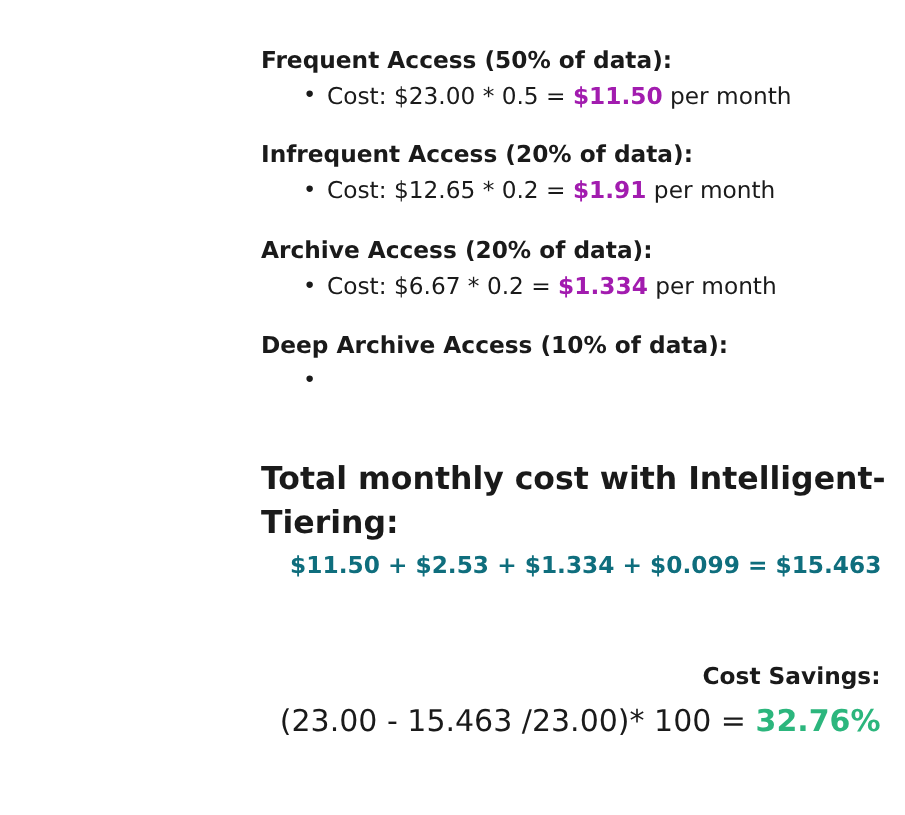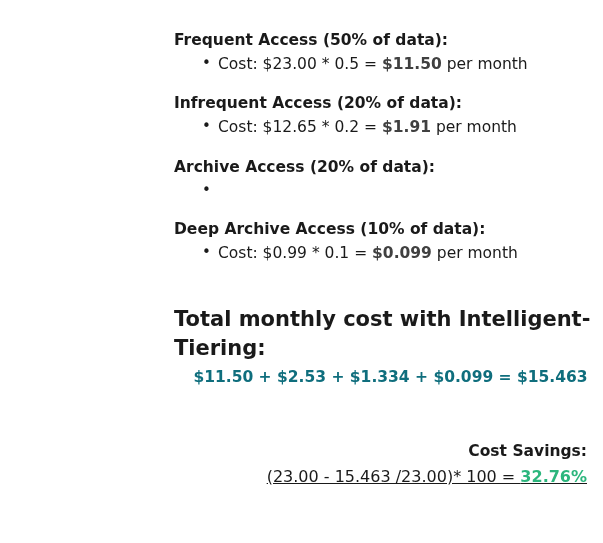--- a/index.html
+++ b/index.html
@@ -45,21 +45,21 @@
     flex: 0 0 16px;
     text-align: left;
     font-size: 15px;
     line-height: 1.45;
     color: #1a1a1a;
   }
   .bullet-text {
     color: #1a1a1a;
   }
   .accent {
-    color: #404040;
+    color: #a21caf;
     font-weight: bold;
   }
   .total-block {
     margin-top: 40px;
     padding-left: 90px;
   }
   .total-heading {
     font-weight: bold;
     font-size: 21px;
     line-height: 1.4;
@@ -80,25 +80,24 @@
     padding-right: 20px;
   }
   .savings-heading {
     font-weight: bold;
     font-size: 15.5px;
     line-height: 1.4;
     color: #1a1a1a;
     margin: 0;
   }
   .savings-line {
-    font-size: 16px;
+    font-size: 20px;
     line-height: 1.5;
     color: #1a1a1a;
     margin: 2px 0 0 0;
-    text-decoration: underline;
   }
   .savings-pct {
     color: #2cb67d;
     font-weight: bold;
   }
 </style>
 </head>
 <body>
 
 <div class="page">
@@ -116,28 +115,28 @@
     <div class="bullet-row">
       <span class="bullet-dot">•</span>
       <span class="bullet-text"><span>Cost: $12.65 * 0.2 = </span><span class="accent">$1.91</span><span> per month</span></span>
     </div>
   </div>
 
   <div class="tier-block">
     <p class="tier-heading">Archive Access (20% of data):</p>
     <div class="bullet-row">
       <span class="bullet-dot">•</span>
+      <span class="bullet-text"><span>Cost: $6.67 * 0.2 = </span><span class="accent">$1.334</span><span> per month</span></span>
     </div>
   </div>
 
   <div class="tier-block">
     <p class="tier-heading">Deep Archive Access (10% of data):</p>
     <div class="bullet-row">
       <span class="bullet-dot">•</span>
-      <span class="bullet-text"><span>Cost: $0.99 * 0.1 = </span><span class="accent">$0.099</span><span> per month</span></span>
     </div>
   </div>
 
   <div class="total-block">
     <p class="total-heading">Total monthly cost with Intelligent-Tiering:</p>
     <p class="total-value">$11.50 + $2.53 + $1.334 + $0.099 = $15.463</p>
   </div>
 
   <div class="savings-block">
     <p class="savings-heading">Cost Savings:</p>

